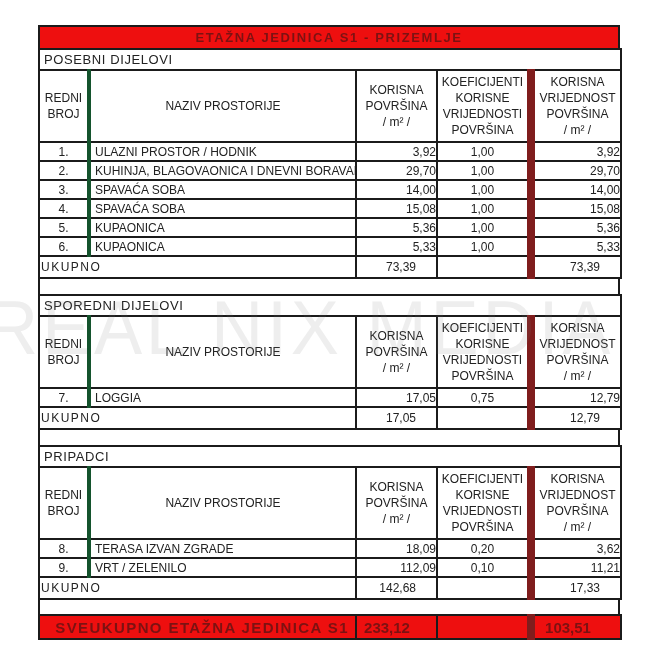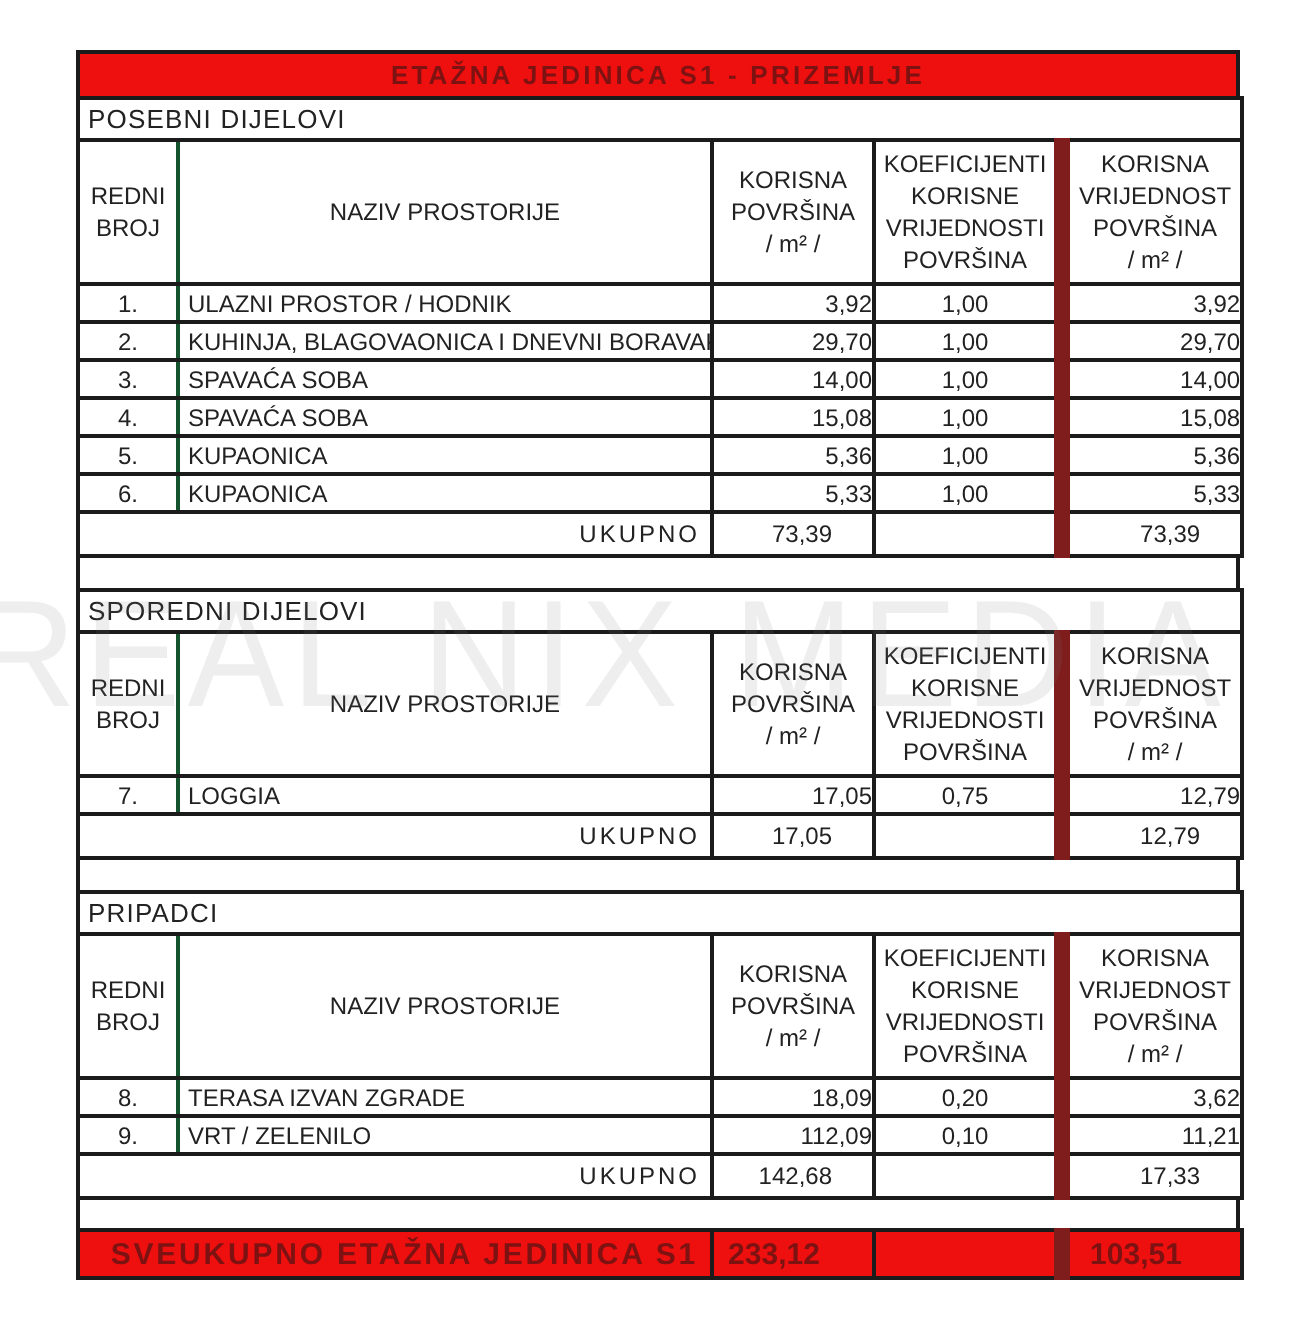--- a/index.html
+++ b/index.html
@@ -29,33 +29,33 @@
   tr.lblrow td{
     border-bottom:2px solid #1b1b1b;height:19px;
     padding:0 0 0 4px;font-size:13px;letter-spacing:0.6px;text-align:left;margin-left:31px;
   }
   tr.head th{
     border-bottom:2px solid #1b1b1b;height:70px;vertical-align:middle;
     white-space:pre-line;line-height:16px;font-size:12px;font-weight:400;text-align:center;
     padding:0 2px;
   }
   
-  .b1{border-right:2px solid #14532d;}
+  .b1{border-right:4px solid #14532d;}
   .b2{border-right:2px solid #1b1b1b;}
   .b3{border-right:8px solid #7f1d1d;}
 
   tr.data td{border-bottom:2px solid #1b1b1b;height:17px;padding:0;}
   tr.data td.num{text-align:center;}
   tr.data td.name{text-align:left;padding-left:4px;}
   td.val{text-align:right;padding-right:20px;}
   td.koef{text-align:center;margin-left:19px;}
 
   tr.total td{height:18px;}
   td.uk{
-    text-align:right;padding-right:5px;font-size:13px;letter-spacing:1.5px;margin-top:32px;
+    text-align:left;padding-right:5px;font-size:13px;letter-spacing:1.5px;margin-top:32px;
   }
 
   .gap{width:578px;height:15px;border-left:2px solid #1b1b1b;border-right:2px solid #1b1b1b;background:#fff;}
   .gap.small{height:14px;}
 
   table.grand{
     width:582px;border-collapse:collapse;table-layout:fixed;border:2px solid #1b1b1b;
   }
   table.grand td{
     background:var(--red);color:var(--darkred);height:20px;font-size:15px;

